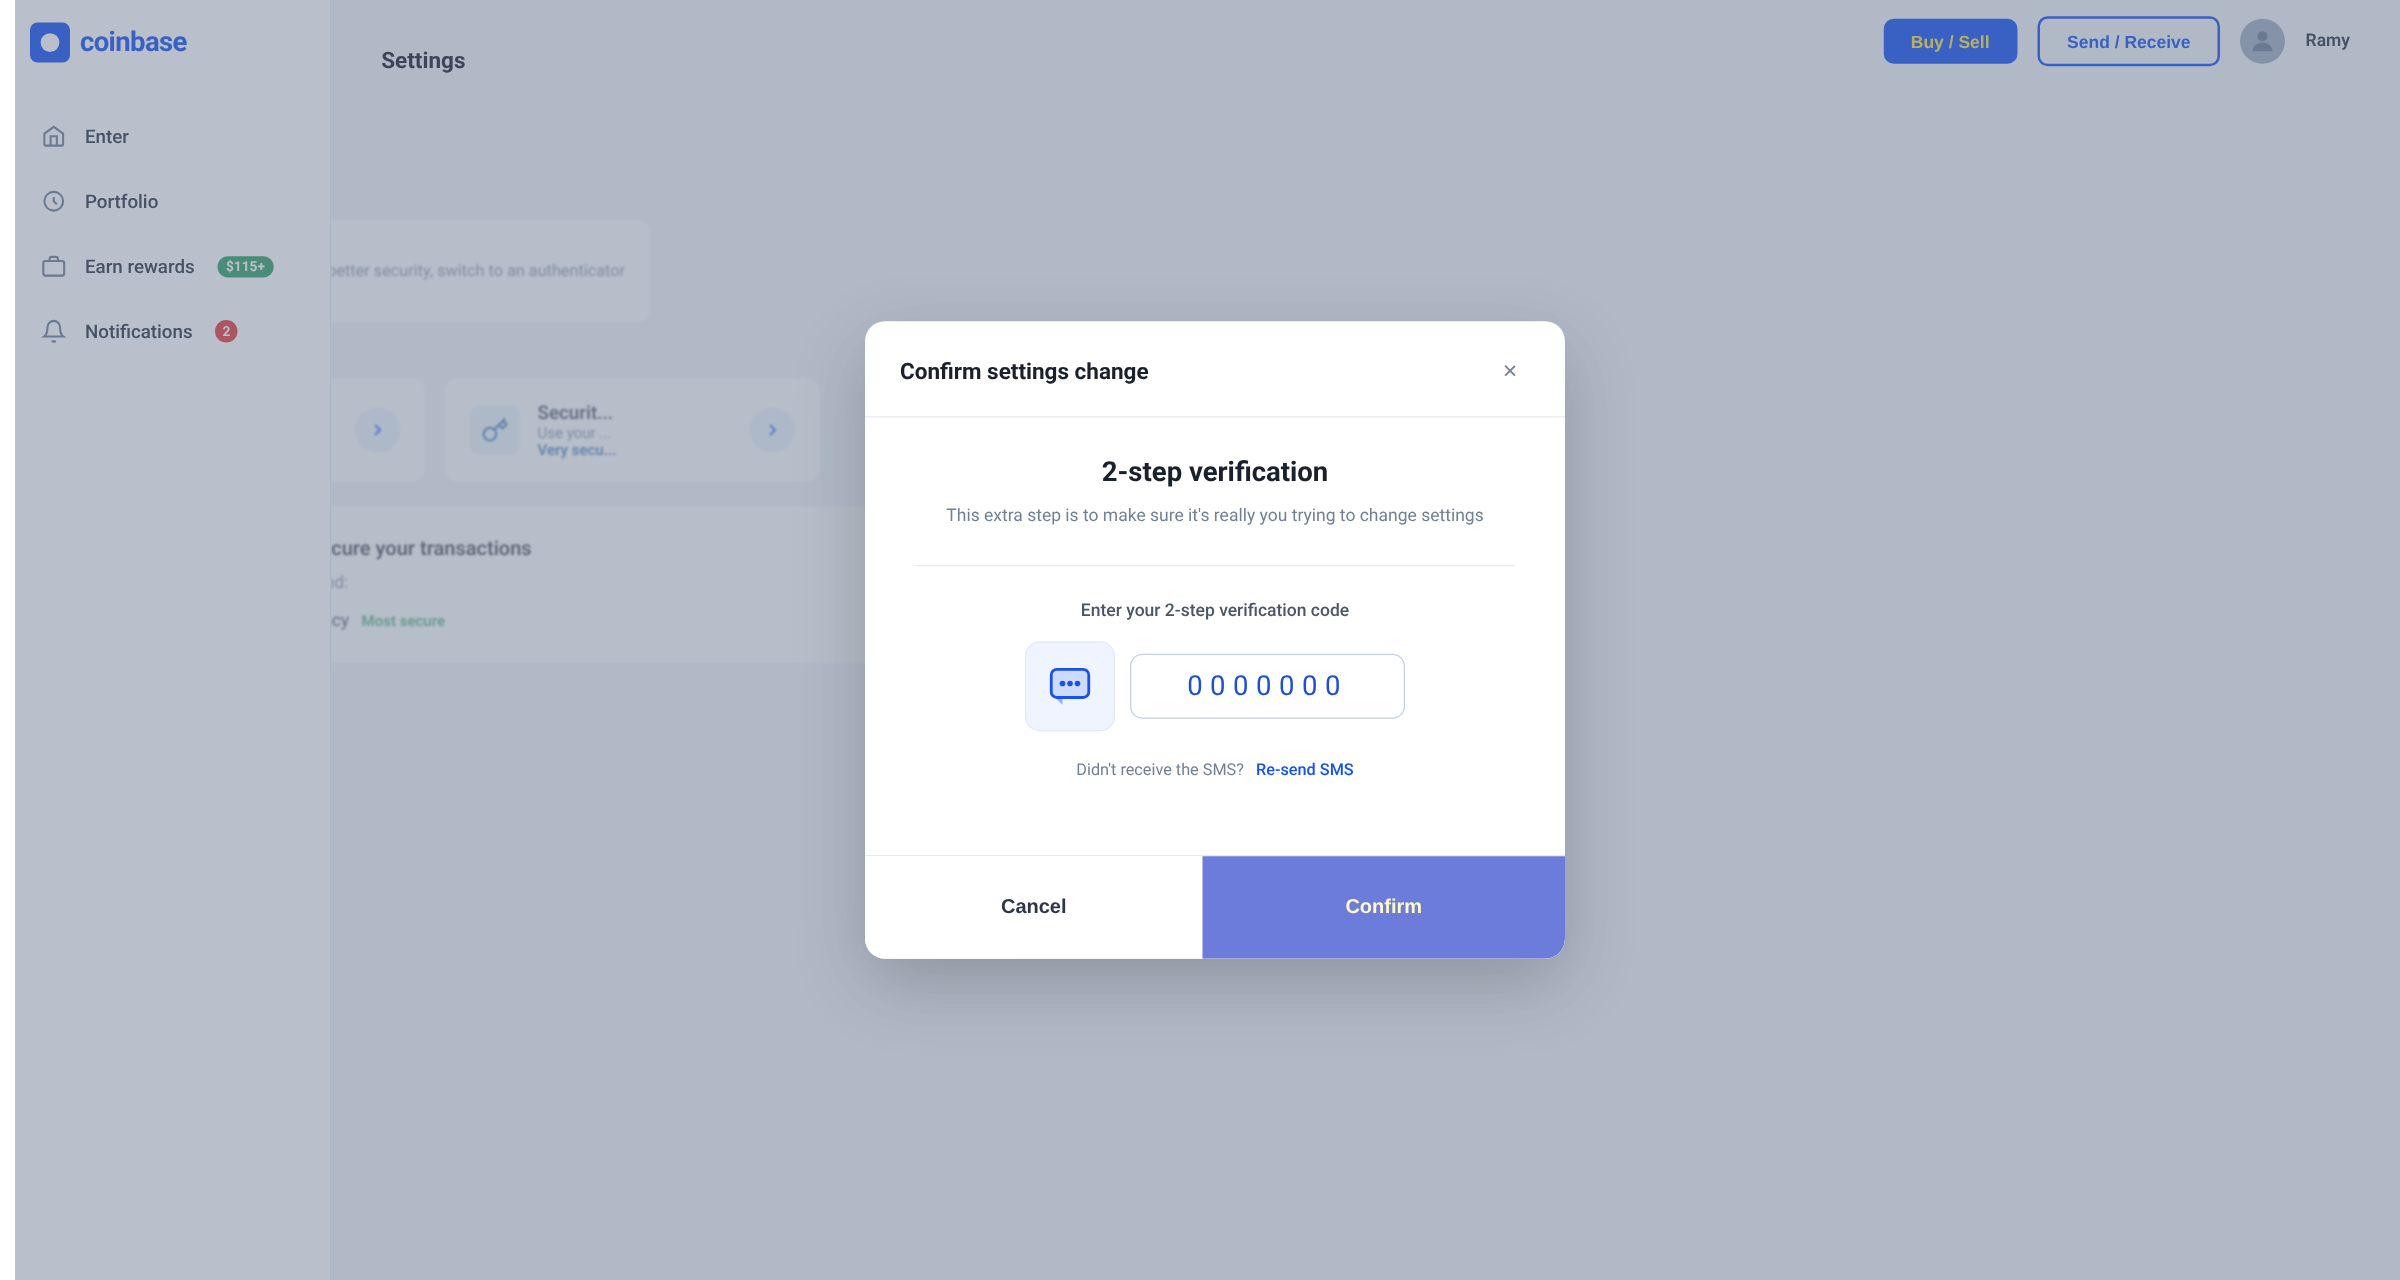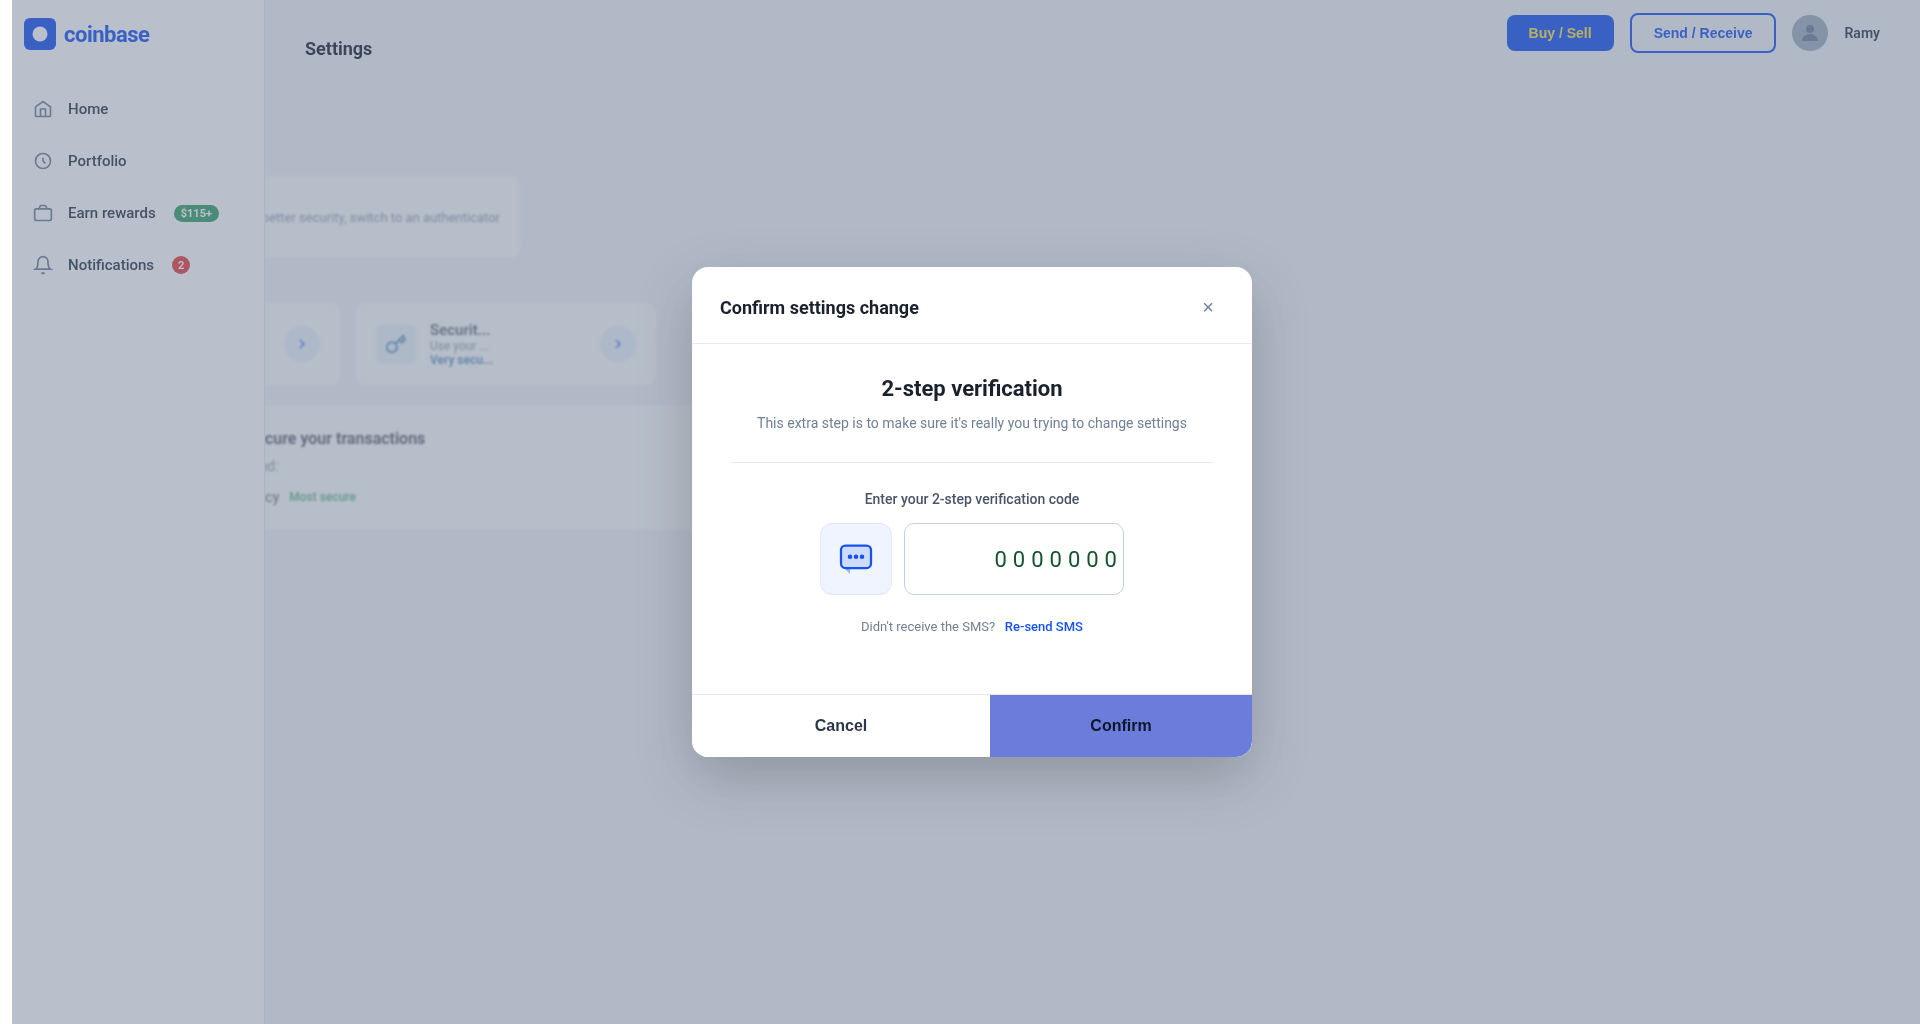--- a/index.html
+++ b/index.html
@@ -246,29 +246,29 @@
     .sms-icon-box {
       width: 72px; height: 72px;
       background: #f0f4ff;
       border-radius: 12px;
       display: flex; align-items: center; justify-content: center;
       border: 1px solid #e0e7ff;
     }
     .code-input-box {
       flex: 1;
       max-width: 220px;
-      height: 72px;
+      height: 52px;
       border: 1.5px solid #c3cfe2;
       border-radius: 10px;
       display: flex;
       align-items: center;
-      justify-content: flex-end;
+      justify-content: center;
       font-size: 22px;
       letter-spacing: 6px;
-      color: #14532d;
+      color: #1d4ed8;
       background: #fff;
     }
     .resend-row {
       font-size: 13px;
       color: #718096;
       margin-bottom: 28px;
     }
     .resend-link {
       color: #1652f0;
       cursor: pointer;
@@ -285,26 +285,26 @@
       background: #fff;
       border: none;
       font-size: 16px;
       font-weight: 600;
       color: #2d3748;
       cursor: pointer;
       border-radius: 0 0 0 16px;
     }
     .modal-confirm-btn {
       flex: 1;
-      padding: 4px;
+      padding: 32px;
       background: #6b7cdb;
       border: none;
       font-size: 16px;
       font-weight: 600;
-      color: #0f172a;
+      color: #fef9c3;
       cursor: pointer;
       border-radius: 0 0 16px 0;
     }
     .settings-option {
       background: #fff;
       border-radius: 10px;
       padding: 18px 20px;
       display: flex;
       align-items: center;
       gap: 14px;
@@ -344,21 +344,21 @@
     <span class="logo-text">coinbase</span>
   </div>
   <nav class="sidebar-nav">
     <div class="nav-item">
       <span class="nav-icon">
         <svg width="20" height="20" viewBox="0 0 24 24" fill="none" stroke="#718096" stroke-width="2">
             <path d="M3 9.5L12 3l9 6.5V20a1 1 0 01-1 1H4a1 1 0 01-1-1V9.5z"></path>
             <path d="M9 21V12h6v9"></path>
           </svg>
       </span>
-      <span class="nav-label">Home</span>
+      <span class="nav-label">Enter</span>
     </div>
     <div class="nav-item">
       <span class="nav-icon">
         <svg width="20" height="20" viewBox="0 0 24 24" fill="none" stroke="#718096" stroke-width="2">
             <circle cx="12" cy="12" r="9"></circle>
             <path d="M12 8v4l3 3"></path>
           </svg>
       </span>
       <span class="nav-label">Portfolio</span>
     </div>

